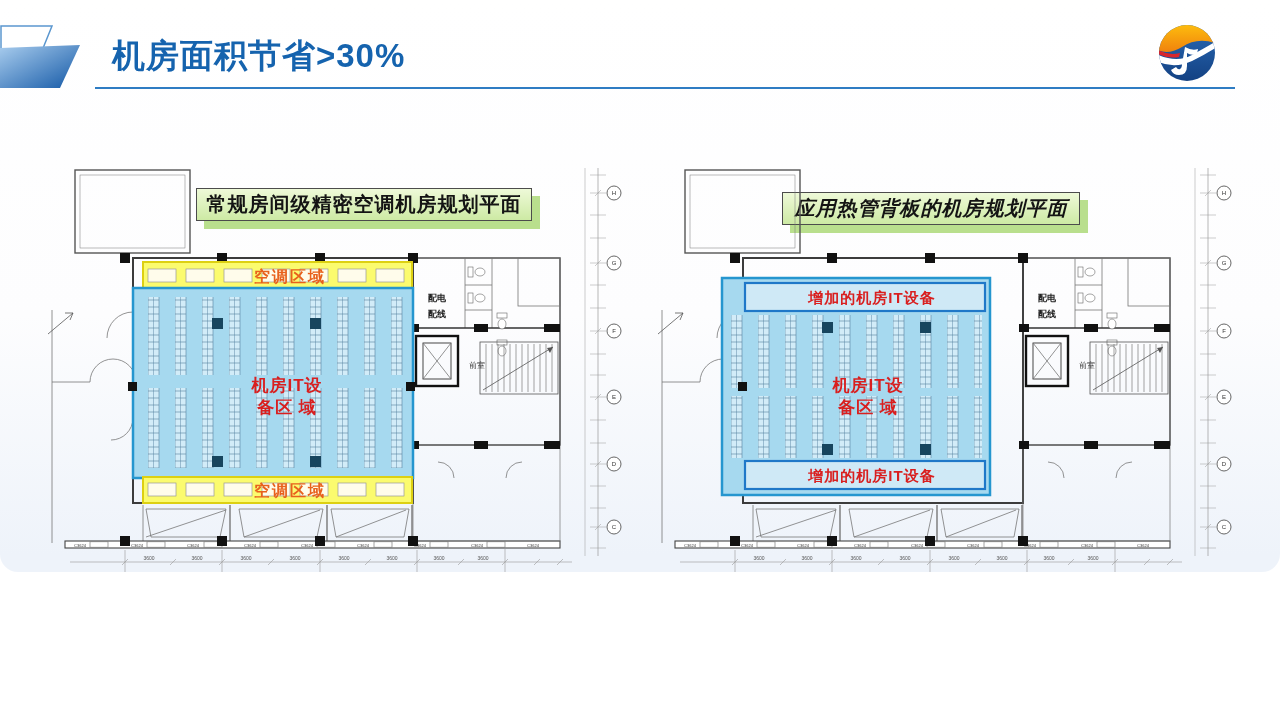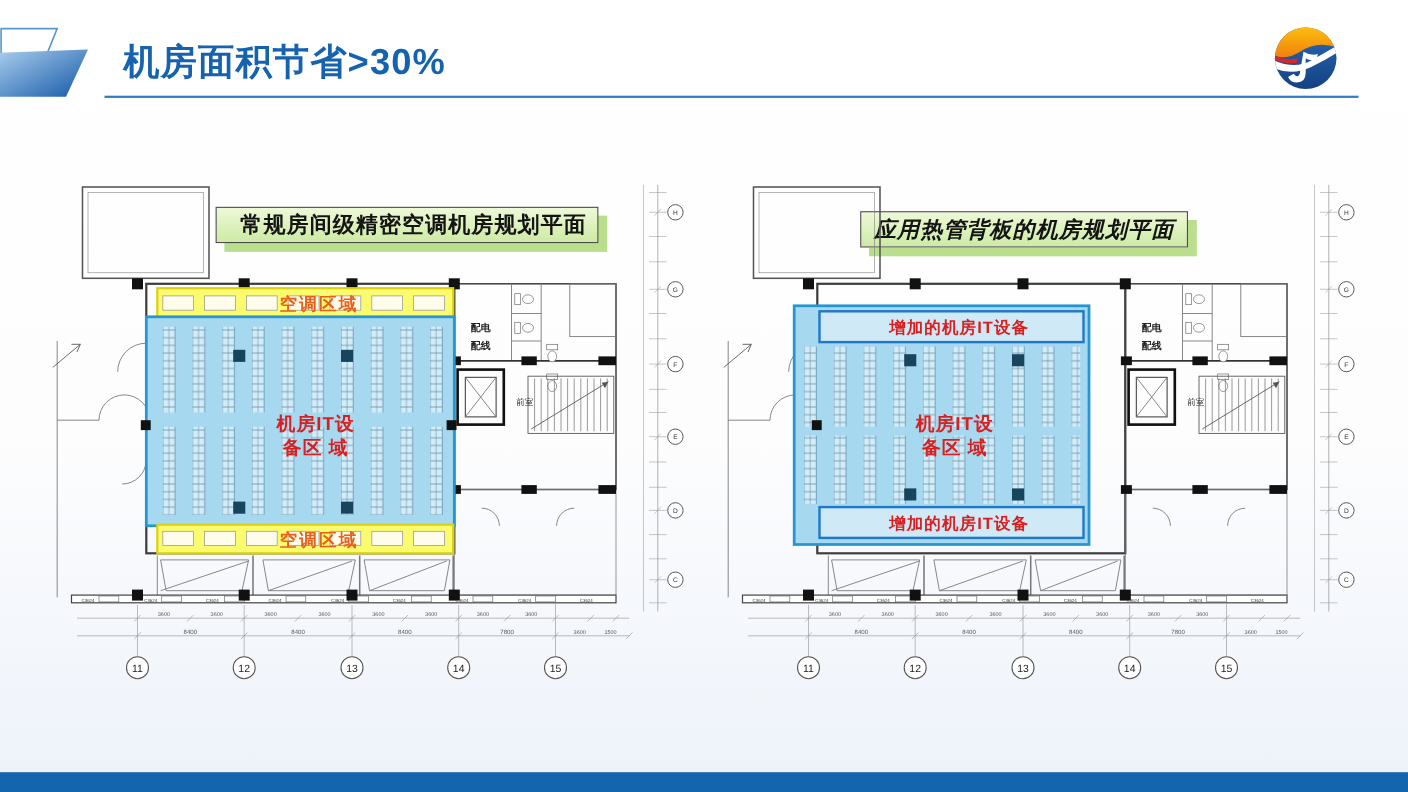--- a/index.html
+++ b/index.html
@@ -1,28 +1,28 @@
 <!DOCTYPE html>
 <html><head>
 <meta charset="utf-8">
 <style>
   html,body{margin:0;padding:0;}
   body{font-family:"Liberation Sans",sans-serif;}
-  .slide{position:relative;width:1280px;height:720px;overflow:hidden;
-         background:linear-gradient(180deg,#ffffff 0%,#fdfdfe 55%,#eef3fa 97%);}
+  .slide{position:relative;width:1280px;height:572px;overflow:hidden;
+         background:linear-gradient(180deg,#ffffff 0%,#fdfdfe 55%,#eef3fa 97%);border-radius:18px;}
   .title{position:absolute;left:112px;top:34px;font-size:33px;font-weight:bold;
          color:#1563ae;letter-spacing:1px;white-space:nowrap;}
   .title-rule{position:absolute;left:95px;top:87px;width:1140px;height:2px;background:#2e7cc3;}
   .deco{position:absolute;left:0;top:18px;}
   .logo{position:absolute;left:1156px;top:22px;}
   .callout{position:absolute;display:flex;align-items:center;justify-content:center;
            background:linear-gradient(180deg,#eef9d8,#cdeaa4);
            border:1px solid #4c4c4c;box-shadow:8px 8px 0 #b9df8d;
            font-size:20px;font-weight:bold;color:#141414;letter-spacing:1px;}
-  .callout.left{left:196px;top:188px;width:334px;height:31px;padding-left:12px;}
+  .callout.left{left:196px;top:188px;width:334px;height:31px;}
   .callout.right{left:782px;top:192px;width:296px;height:31px;font-style:italic;}
   .plan{position:absolute;}
   .plan.left{left:40px;top:160px;}
   .plan.right{left:650px;top:160px;}
   .footer-bar{position:absolute;left:0;top:702px;width:1280px;height:18px;background:#1366ad;}
   svg text{font-family:"Liberation Sans",sans-serif;}
 </style>
 </head>
 <body>
 

